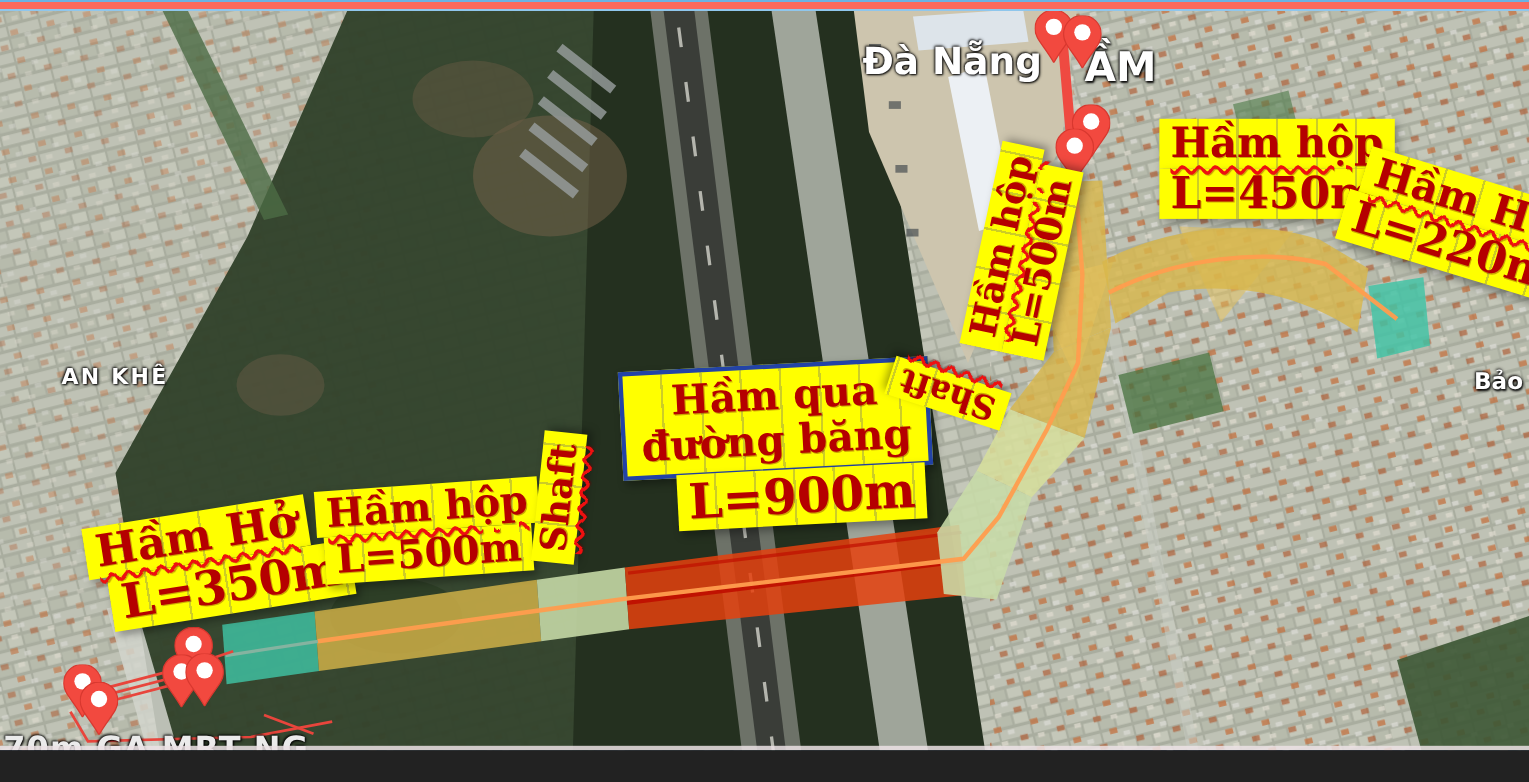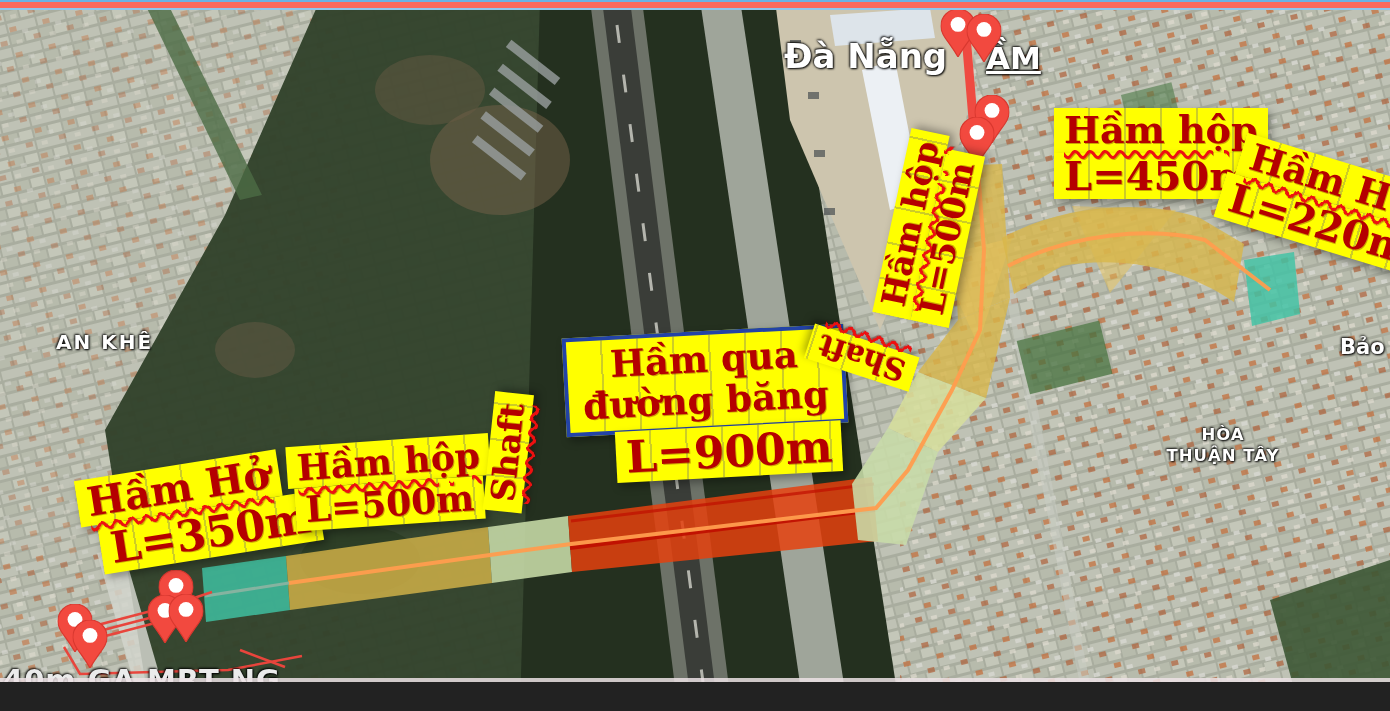--- a/index.html
+++ b/index.html
@@ -22,21 +22,21 @@
   }
 
   
   .maplbl{
     position:absolute;color:#fff;font-weight:600;white-space:nowrap;
     text-shadow:0 0 3px rgba(0,0,0,.9),1px 1px 2px rgba(0,0,0,.9),-1px -1px 2px rgba(0,0,0,.7);
     z-index:20;
   }
   .labels-under .maplbl{z-index:12;}
   .lbl-danang{left:784px;top:36px;font-size:34px;}
-  .lbl-am{left:986px;top:40px;font-size:31px;text-decoration:underline;}
+  .lbl-am{left:986px;top:40px;font-size:37px;}
   .lbl-ankhe{left:56px;top:330px;font-size:20px;letter-spacing:2px;}
   .lbl-hoathuantay{left:1148px;top:424px;width:150px;font-size:16.5px;letter-spacing:1px;text-align:center;line-height:1.3;}
   .lbl-bao{left:1340px;top:304px;font-size:21px;margin-top:31px;}
   .lbl-gamrt{left:3px;top:663px;font-size:29px;letter-spacing:1px;color:#ebebeb;}
 
   
   .anno{
     position:absolute;z-index:40;color:#b50000;
     font-family:"DejaVu Serif","Liberation Serif",serif;font-weight:bold;
     text-align:center;line-height:1.12;white-space:nowrap;
@@ -179,26 +179,22 @@
       <use href="#pin" x="57.5" y="604" width="35" height="48"></use>
       <use href="#pin" x="72.5" y="620" width="35" height="48"></use>
       <use href="#pin" x="158.5" y="570" width="35" height="48"></use>
       <use href="#pin" x="147.5" y="595" width="35" height="48"></use>
       <use href="#pin" x="168.5" y="594" width="35" height="48"></use>
     </g>
   </svg>
 
   <div class="layer labels-over">
     <div class="maplbl lbl-ankhe">AN KHÊ</div>
-    <div class="maplbl lbl-hoathuantay">
-      <div>HÒA</div>
-      <div>THUẬN TÂY</div>
-    </div>
     <div class="maplbl lbl-bao">Bảo</div>
-    <div class="maplbl lbl-gamrt">40m GA MRT NG</div>
+    <div class="maplbl lbl-gamrt">70m GA MRT NG</div>
   </div>
 
   <div class="anno a-ho350">
     <span class="box l1 wavy">Hầm Hở</span>
     <span class="box l2">L=350m</span>
   </div>
 
   <div class="anno a-hop500w">
     <span class="box l1 wavy">Hầm hộp</span>
     <span class="box l2">L=500m</span>

